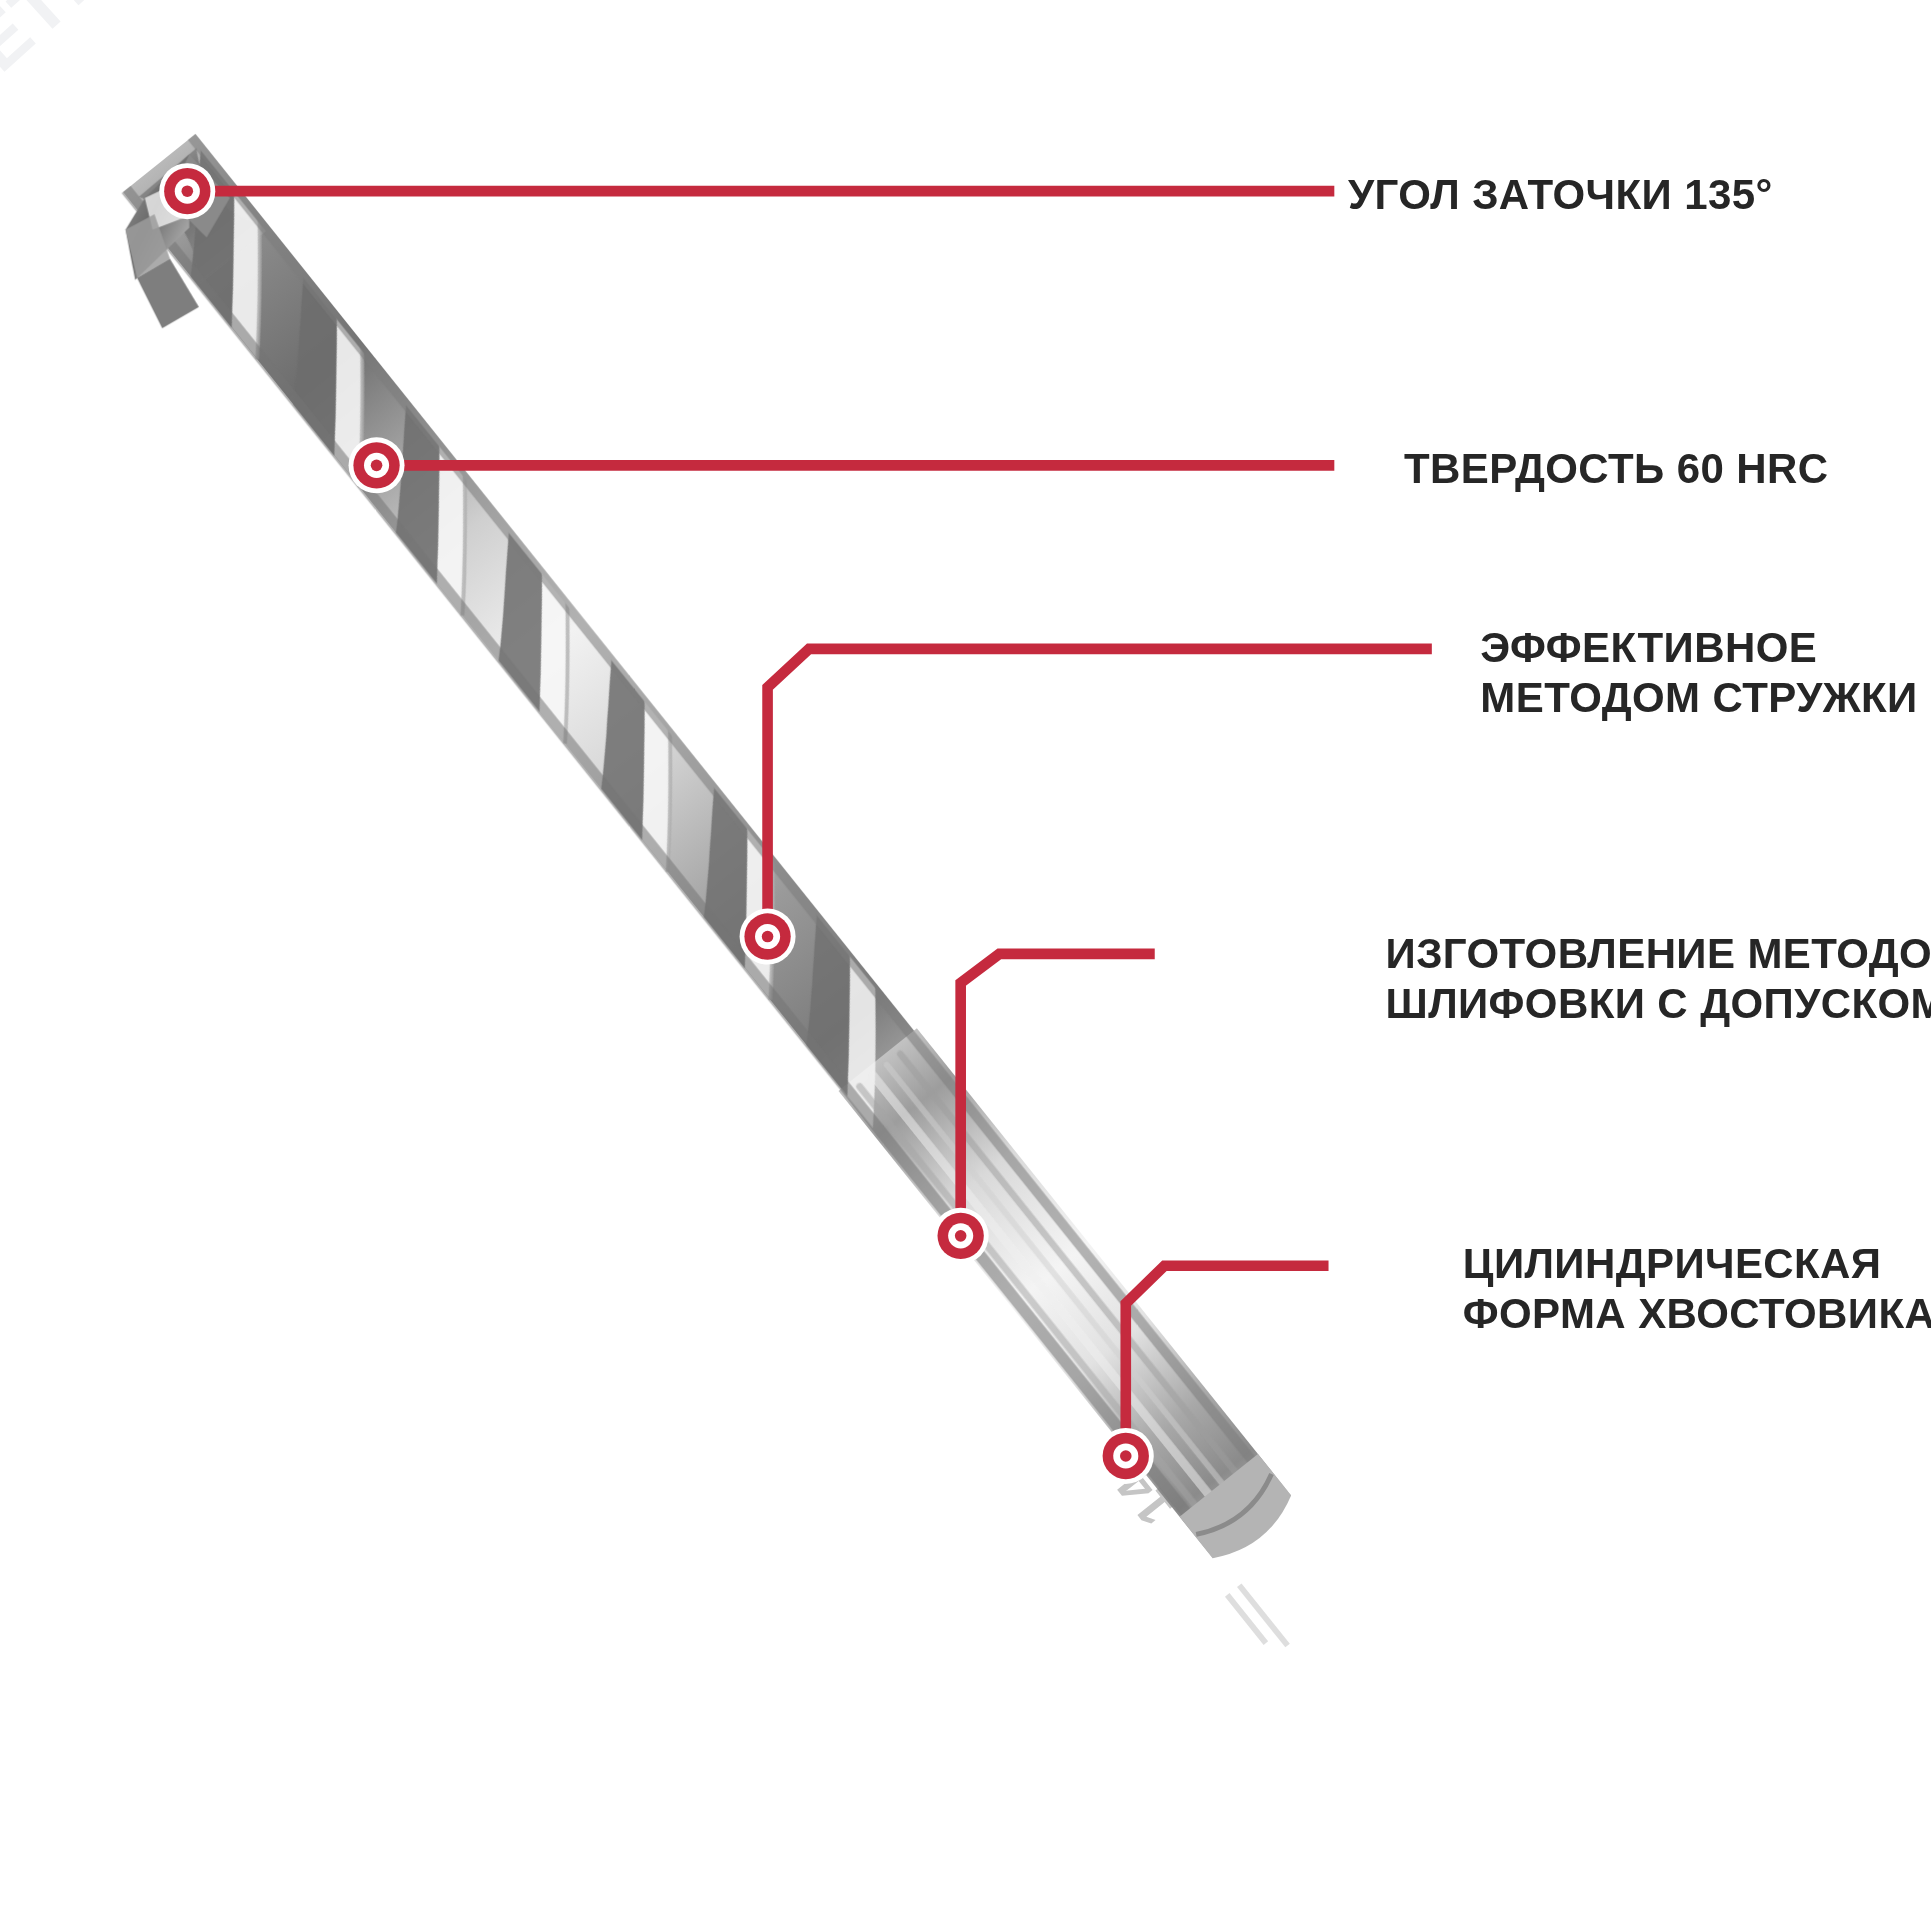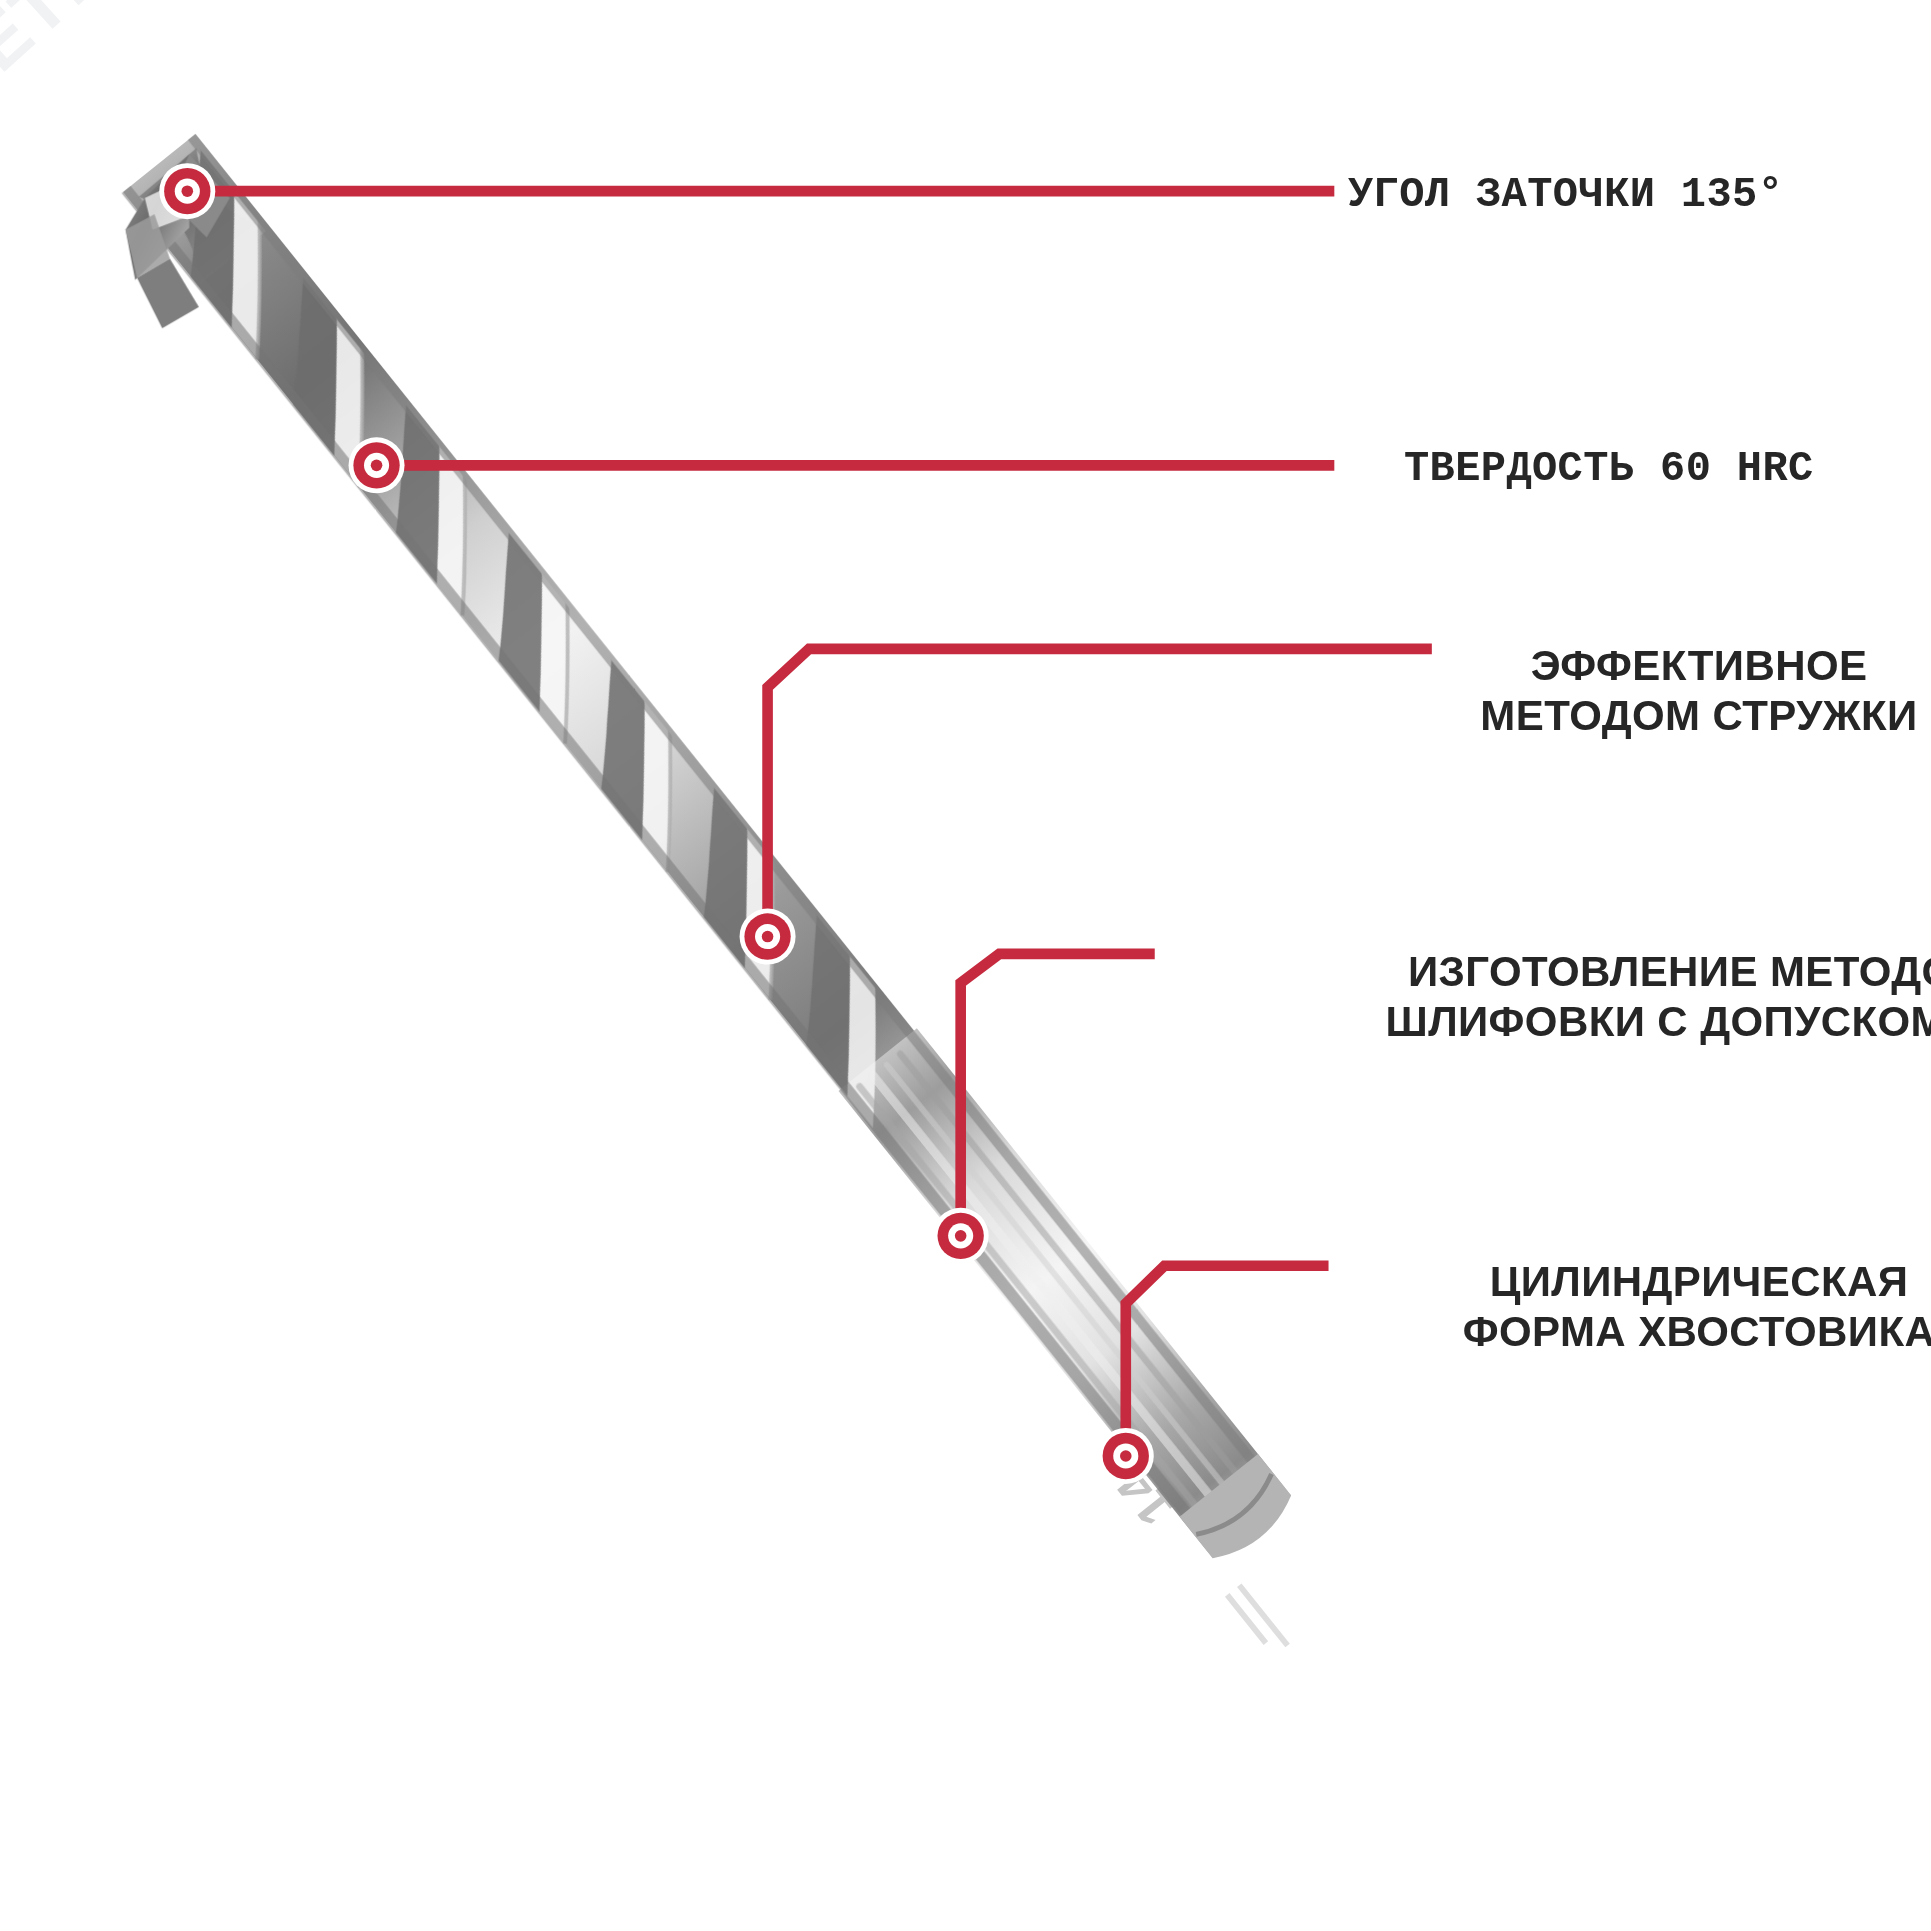--- a/index.html
+++ b/index.html
@@ -57,22 +57,22 @@
   .label {
     position: absolute;
     color: #262626;
     font-family: "Liberation Sans", sans-serif;
     font-weight: 700;
     font-size: 42px;
     letter-spacing: 0.4px;
     line-height: 1.20;
     white-space: nowrap;
   }
-  .label.right  { text-align: center; font-family: Liberation Mono, monospace;  }
-  .label.center { text-align: center; margin-top: 18px; }
+  .label.right  { text-align: center;  }
+  .label.center { text-align: left; }
 
   .label .ln { display: block; }
 </style>
 </head>
 <body>
 
 <div id="stage">
 
   <div id="watermark">ETM</div>
 

